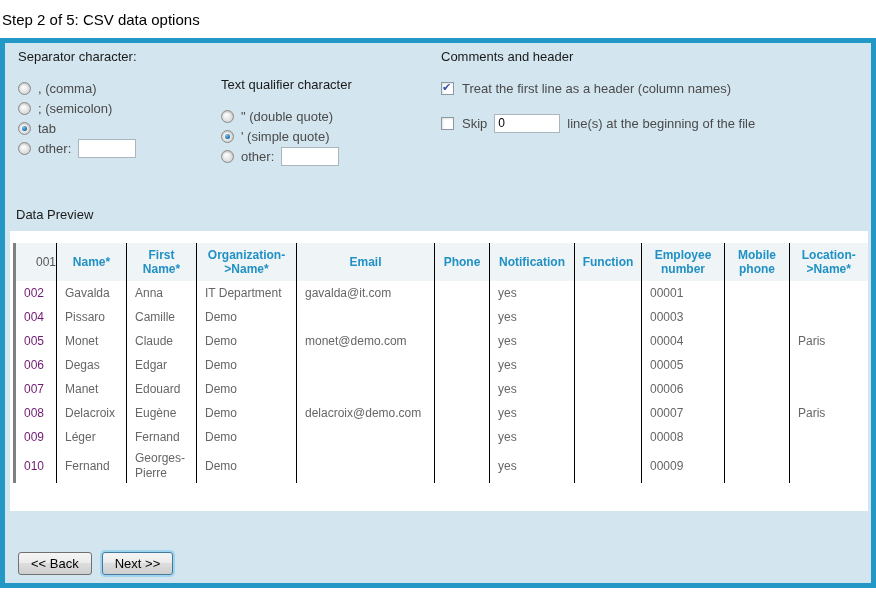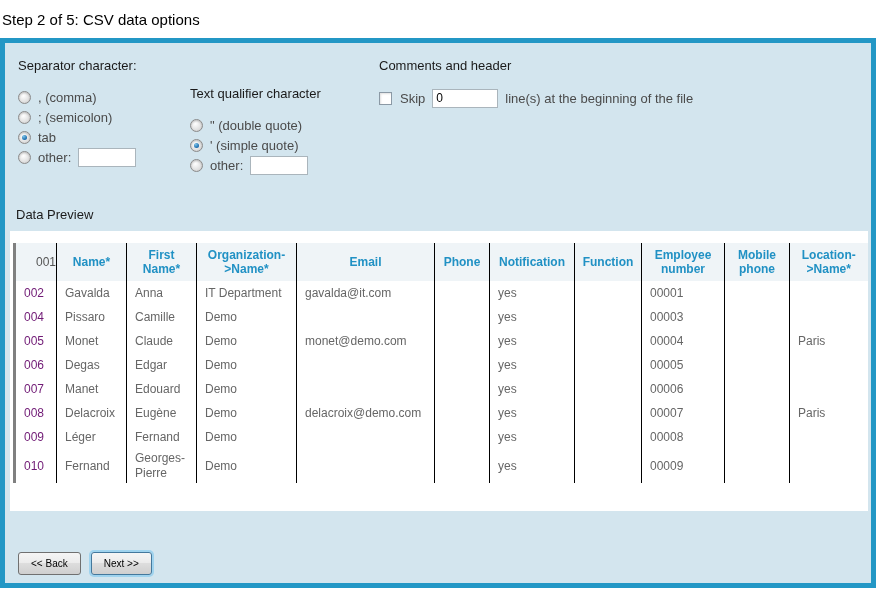--- a/index.html
+++ b/index.html
@@ -4,21 +4,21 @@
 <style>
   :root{
     --panel-border:#2397C5; --panel-bg:#D3E5EE; --header-text:#2191C4;
     --header-bg:#EFF4F7; --cell-text:#666; --label-dark:#1a1a1a; --opt-text:#4a4a4a;
   }
   *{box-sizing:border-box;}
   html,body{margin:0;padding:0;}
   body{width:876px;height:598px;background:#fff;font-family:"Liberation Sans",sans-serif;overflow:hidden;}
   .page-title{font-size:15px;color:#000;font-weight:400;margin:0;padding:11px 0 10px 2px;}
   .panel{position:relative;width:876px;height:550px;border:5px solid var(--panel-border);background:var(--panel-bg);}
-  .options{display:flex;padding:15px 0 0 9px;height:148px;}
+  .options{display:flex;padding:6px 0 0 9px;height:148px;gap:31px;}
   .opt-col1{width:172px;}
   .opt-col2{width:189px;margin-top:28px;}
   .opt-col3{flex:1;}
   .group-label{font-size:13px;color:var(--label-dark);margin:0 0 14px 4px;}
   .opt-row{display:flex;align-items:center;height:20px;font-size:13px;color:var(--opt-text);margin:0 0 0 4px;}
   .radio{width:13px;height:13px;border-radius:50%;border:1px solid #8b8b8b;flex:none;
          background:radial-gradient(circle at 40% 35%,#ffffff,#dcdcdc 70%,#c8c8c8);
          box-shadow:inset 0 1px 2px rgba(0,0,0,.2);margin-right:7px;position:relative;}
   .radio.checked::after{content:"";position:absolute;left:3px;top:3px;width:5px;height:5px;border-radius:50%;
          background:radial-gradient(circle at 35% 30%,#7cc3e8,#1565a8 75%);}
@@ -35,21 +35,21 @@
   col.c0{width:42px}col.c1{width:70px}col.c2{width:70px}col.c3{width:100px}col.c4{width:138px}
   col.c5{width:55px}col.c6{width:85px}col.c7{width:67px}col.c8{width:83px}col.c9{width:65px}col.c10{width:78px}
   th,td{border-left:1px solid #000;overflow:hidden;}
   th:first-child,td:first-child{border-left:none;}
   thead th{background:var(--header-bg);color:var(--header-text);font-weight:bold;text-align:center;
            height:38px;vertical-align:middle;padding:2px 5px;line-height:14px;}
   thead th.rownum{color:#555;font-weight:normal;text-align:left;padding-left:20px;}
   td{color:var(--cell-text);height:24px;vertical-align:middle;padding:2px 4px 2px 8px;line-height:15px;}
   td.rownum{color:#701a75;}
   .buttons{position:absolute;left:13px;bottom:8px;display:flex;}
-  .btn{font-family:inherit;font-size:10px;color:#000;height:23px;padding:2px 12px;margin-right:10px;
+  .btn{font-family:inherit;font-size:13px;color:#000;height:23px;padding:2px 12px;margin-right:10px;
        border:1px solid #707070;border-radius:3px;cursor:pointer;
        background:linear-gradient(to bottom,#f5f5f5,#ececec 45%,#dddddd 50%,#cfcfcf);margin-top:40px;}
   .btn-next{border-color:#44789c;box-shadow:0 0 0 2px #9fd3ee;}
 </style>
 </head>
 <body>
 
 <div class="page-title">Step 2 of 5: CSV data options</div>
 
 <div class="panel">
@@ -90,20 +90,24 @@
           </div>
           <div class="opt-row">
             <span class="radio"></span>
             <span>other:</span>
             <input class="text-input" style="">
           </div>
         </div>
     </div>
     <div class="opt-col3">
       <div class="group-label">Comments and header</div>
+      <div class="opt-row cb-row">
+        <span class="checkbox checked"></span>
+        <span>Treat the first line as a header (column names)</span>
+      </div>
       <div class="opt-row cb-row2">
         <span class="checkbox"></span>
         <span>Skip</span>
         <input class="text-input skip-input" value="0" style="">
         <span>line(s) at the beginning of the file</span>
       </div>
     </div>
   </div>
 
   <div class="preview-label">Data Preview</div>

